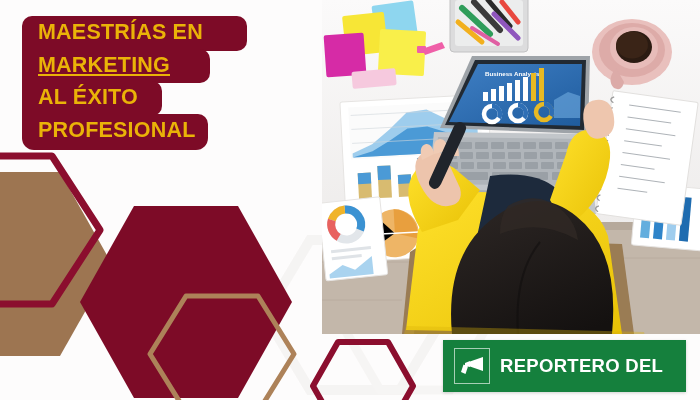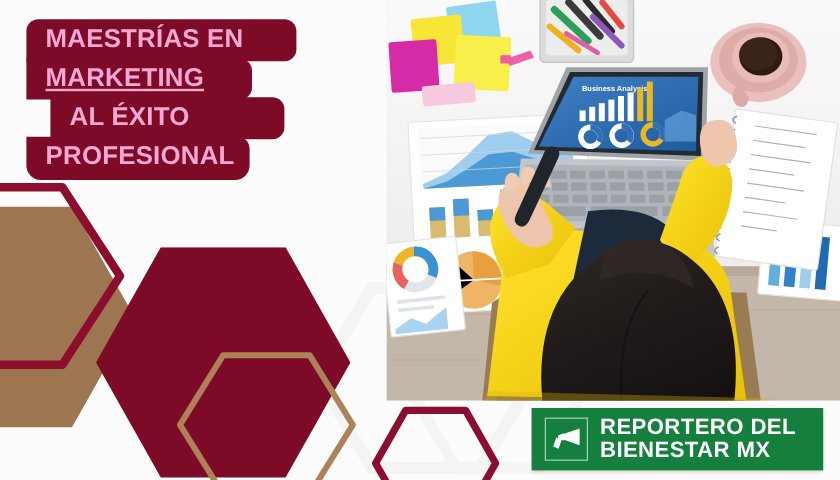--- a/index.html
+++ b/index.html
@@ -37,34 +37,34 @@
   
   .title-block {
     position:absolute;
     left:22px; top:16px;
     z-index:6;
     display:flex; flex-direction:column;
     align-items:flex-start;
   }
   .tline {
     position:relative;
-    color:#f9a8d4;
+    color:#eab308;
     font-size:21.5px;
     font-weight:bold;
     letter-spacing:.2px;
     line-height:1;
     white-space:nowrap;
     padding:6px 26px 7px 16px;
     background:#7d0b27;
     margin-bottom:-2px;
   }
   .tline.r1 { border-radius:10px 10px 10px 0; padding-right:44px; }
   .tline.r2 { border-radius:0 10px 10px 0; padding-right:40px;text-decoration:underline; }
   .tline.r3 { border-radius:0 10px 10px 0; padding-right:24px; }
-  .tline.r4 { border-radius:0 10px 10px 0; padding-right:79px;margin-left:20px; }
+  .tline.r4 { border-radius:0 10px 10px 0; padding-right:24px; }
   .tline.r5 { border-radius:0 10px 12px 12px; padding-right:12px; padding-bottom:9px;}
 
   
   .logo-bar {
     position:absolute;
     left:443px; top:340px;
     width:243px; height:52px;
     background:#15803d;
     display:flex; align-items:center;
     padding-left:11px;
@@ -398,17 +398,16 @@
   <div class="logo-bar">
     <div class="logo-mark">
       <svg width="26" height="20" viewBox="0 0 26 20">
         <path d="M24 1 L24 15 L11 10.5 L11 5.5 Z" fill="#ffffff"></path>
         <path d="M11 5 L6 7 L6 10 L11 11 Z" fill="#ffffff"></path>
         <path d="M4.5 8.5 L9 10.5 L6.5 18 L2 16 Z" fill="#ffffff"></path>
       </svg>
     </div>
     <div class="logo-text">
       <span>REPORTERO DEL</span>
-      <span>BIENESTAR MX</span>
     </div>
   </div>
 
 </div>
 
 </body></html>

